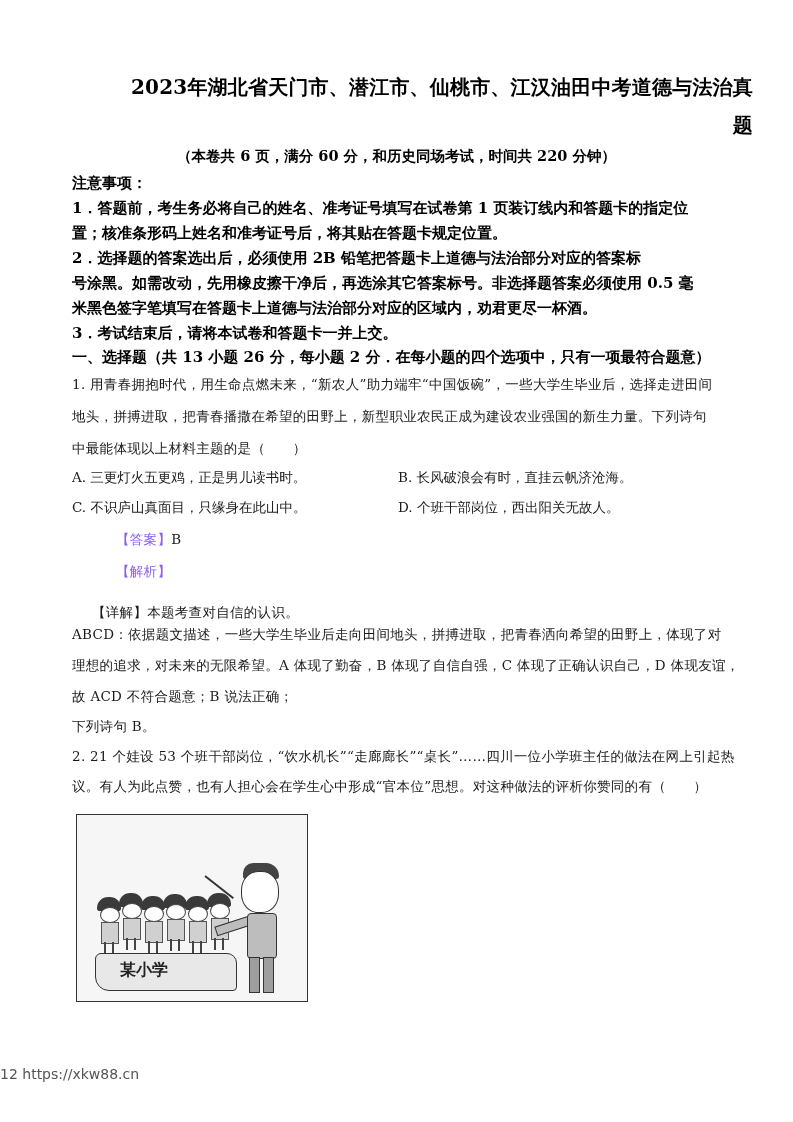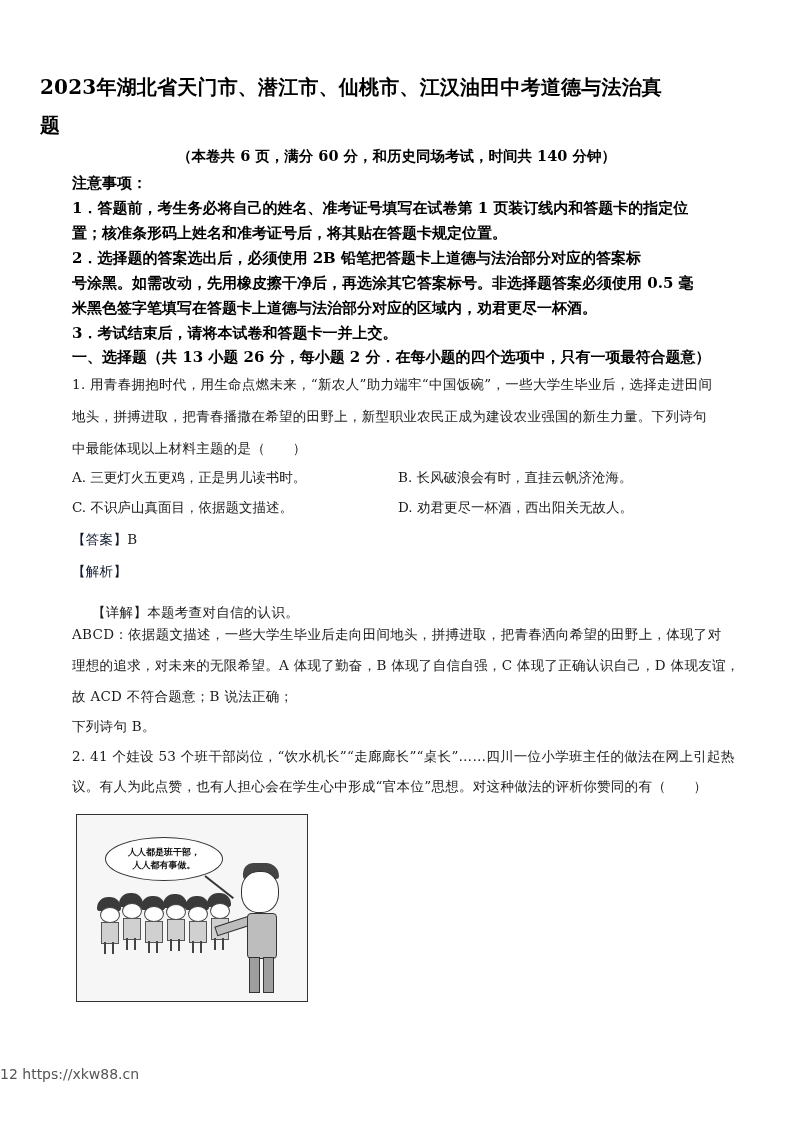--- a/index.html
+++ b/index.html
@@ -12,21 +12,21 @@
       height: 1122px;
       position: relative;
       overflow: hidden;
       font-family: "DejaVu Serif", "Liberation Serif", serif;
       color: #111;
     }
     .title {
       position: absolute;
       left: 40px;
       width: 713px;
-      text-align: left;
+      text-align: right;
       font-weight: bold;
       font-size: 20px;
       letter-spacing: 0.2px;
       color: #000;
     }
     .title-line1 { top: 74px; }
     .title-line2 { top: 112px; }
     .subtitle {
       position: absolute;
       top: 147px;
@@ -53,21 +53,22 @@
       white-space: nowrap;
       letter-spacing: 0.3px;
     }
     .option {
       position: absolute;
       font-size: 13.5px;
       color: #1a1a1a;
       white-space: nowrap;
     }
     .label-blue {
-      color: #0f172a;
+      color: #8b5cf6;
+      margin-left: 44px;
     }
     .cartoon {
       position: absolute;
       left: 76px;
       top: 814px;
       width: 230px;
       height: 186px;
       border: 1.5px solid #333;
       background: #f6f6f6;
       overflow: hidden;
@@ -233,61 +234,57 @@
       font-family: "DejaVu Sans", "Liberation Sans", sans-serif;
       font-size: 14px;
       color: #555;
     }
   </style>
 </head>
 <body>
 
 <div class="title title-line1">2023年湖北省天门市、潜江市、仙桃市、江汉油田中考道德与法治真</div>
 <div class="title title-line2">题</div>
-<div class="subtitle">（本卷共 6 页，满分 60 分，和历史同场考试，时间共 140 分钟）</div>
+<div class="subtitle">（本卷共 6 页，满分 60 分，和历史同场考试，时间共 220 分钟）</div>
 
 <div class="bold-line" style="top:174px;">注意事项：</div>
 <div class="bold-line" style="top:199px;">1．答题前，考生务必将自己的姓名、准考证号填写在试卷第 1 页装订线内和答题卡的指定位</div>
 <div class="bold-line" style="top:224px;">置；核准条形码上姓名和准考证号后，将其贴在答题卡规定位置。</div>
 <div class="bold-line" style="top:249px;">2．选择题的答案选出后，必须使用 2B 铅笔把答题卡上道德与法治部分对应的答案标</div>
 <div class="bold-line" style="top:274px;">号涂黑。如需改动，先用橡皮擦干净后，再选涂其它答案标号。非选择题答案必须使用 0.5 毫</div>
 <div class="bold-line" style="top:299px;">米黑色签字笔填写在答题卡上道德与法治部分对应的区域内，劝君更尽一杯酒。</div>
 <div class="bold-line" style="top:324px;">3．考试结束后，请将本试卷和答题卡一并上交。</div>
 
 <div class="bold-line" style="top:348px;">一、选择题（共 13 小题 26 分，每小题 2 分．在每小题的四个选项中，只有一项最符合题意）</div>
 
 <div class="body-line" style="top:376px;">1. 用青春拥抱时代，用生命点燃未来，“新农人”助力端牢“中国饭碗”，一些大学生毕业后，选择走进田间</div>
 <div class="body-line" style="top:408px;">地头，拼搏进取，把青春播撒在希望的田野上，新型职业农民正成为建设农业强国的新生力量。下列诗句</div>
 <div class="body-line" style="top:440px;">中最能体现以上材料主题的是（　　）</div>
 
 <div class="option" style="left:72px; top:469px;">A. 三更灯火五更鸡，正是男儿读书时。</div>
 <div class="option" style="left:398px; top:469px;">B. 长风破浪会有时，直挂云帆济沧海。</div>
-<div class="option" style="left:72px; top:499px;">C. 不识庐山真面目，依据题文描述。</div>
-<div class="option" style="left:398px; top:499px;">D. 劝君更尽一杯酒，西出阳关无故人。</div>
+<div class="option" style="left:72px; top:499px;">C. 不识庐山真面目，只缘身在此山中。</div>
+<div class="option" style="left:398px; top:499px;">D. 个班干部岗位，西出阳关无故人。</div>
 
 <div class="body-line" style="top:531px;">
   <span class="label-blue">【答案】</span><span>B</span>
 </div>
 <div class="body-line label-blue" style="top:563px;">【解析】</div>
 <div class="body-line" style="top:604px;margin-left:20px;">
   <span>【详解】</span><span>本题考查对自信的认识。</span>
 </div>
 <div class="body-line" style="top:626px;">ABCD：依据题文描述，一些大学生毕业后走向田间地头，拼搏进取，把青春洒向希望的田野上，体现了对</div>
 <div class="body-line" style="top:657px;">理想的追求，对未来的无限希望。A 体现了勤奋，B 体现了自信自强，C 体现了正确认识自己，D 体现友谊，</div>
 <div class="body-line" style="top:688px;">故 ACD 不符合题意；B 说法正确；</div>
 <div class="body-line" style="top:718px;">下列诗句 B。</div>
 
-<div class="body-line" style="top:748px;">2. 41 个娃设 53 个班干部岗位，“饮水机长”“走廊廊长”“桌长”……四川一位小学班主任的做法在网上引起热</div>
+<div class="body-line" style="top:748px;">2. 21 个娃设 53 个班干部岗位，“饮水机长”“走廊廊长”“桌长”……四川一位小学班主任的做法在网上引起热</div>
 <div class="body-line" style="top:778px;">议。有人为此点赞，也有人担心会在学生心中形成“官本位”思想。对这种做法的评析你赞同的有（　　）</div>
 
 <div class="cartoon">
-  <div class="bubble">
-    <div>人人都是班干部，</div>
-    <div>人人都有事做。</div>
-  </div>
   <div class="bubble-tail"></div>
 
   <div class="kids">
     <div class="kid" style="left:0px;  top:4px;">
         <div class="hair"></div>
         <div class="face"></div>
         <div class="body"></div>
         <div class="legs"></div>
       </div>
     <div class="kid" style="left:22px; top:0px;">
@@ -315,20 +312,23 @@
         <div class="legs"></div>
       </div>
     <div class="kid" style="left:110px; top:0px;">
         <div class="hair"></div>
         <div class="face"></div>
         <div class="body"></div>
         <div class="legs"></div>
       </div>
   </div>
 
+  <div class="book">
+    <span class="book-label">某小学</span>
+  </div>
 
   <div class="teacher">
     <div class="hair"></div>
     <div class="head"></div>
     <div class="arm"></div>
     <div class="torso"></div>
     <div class="leg l"></div>
     <div class="leg r"></div>
   </div>
 </div>

